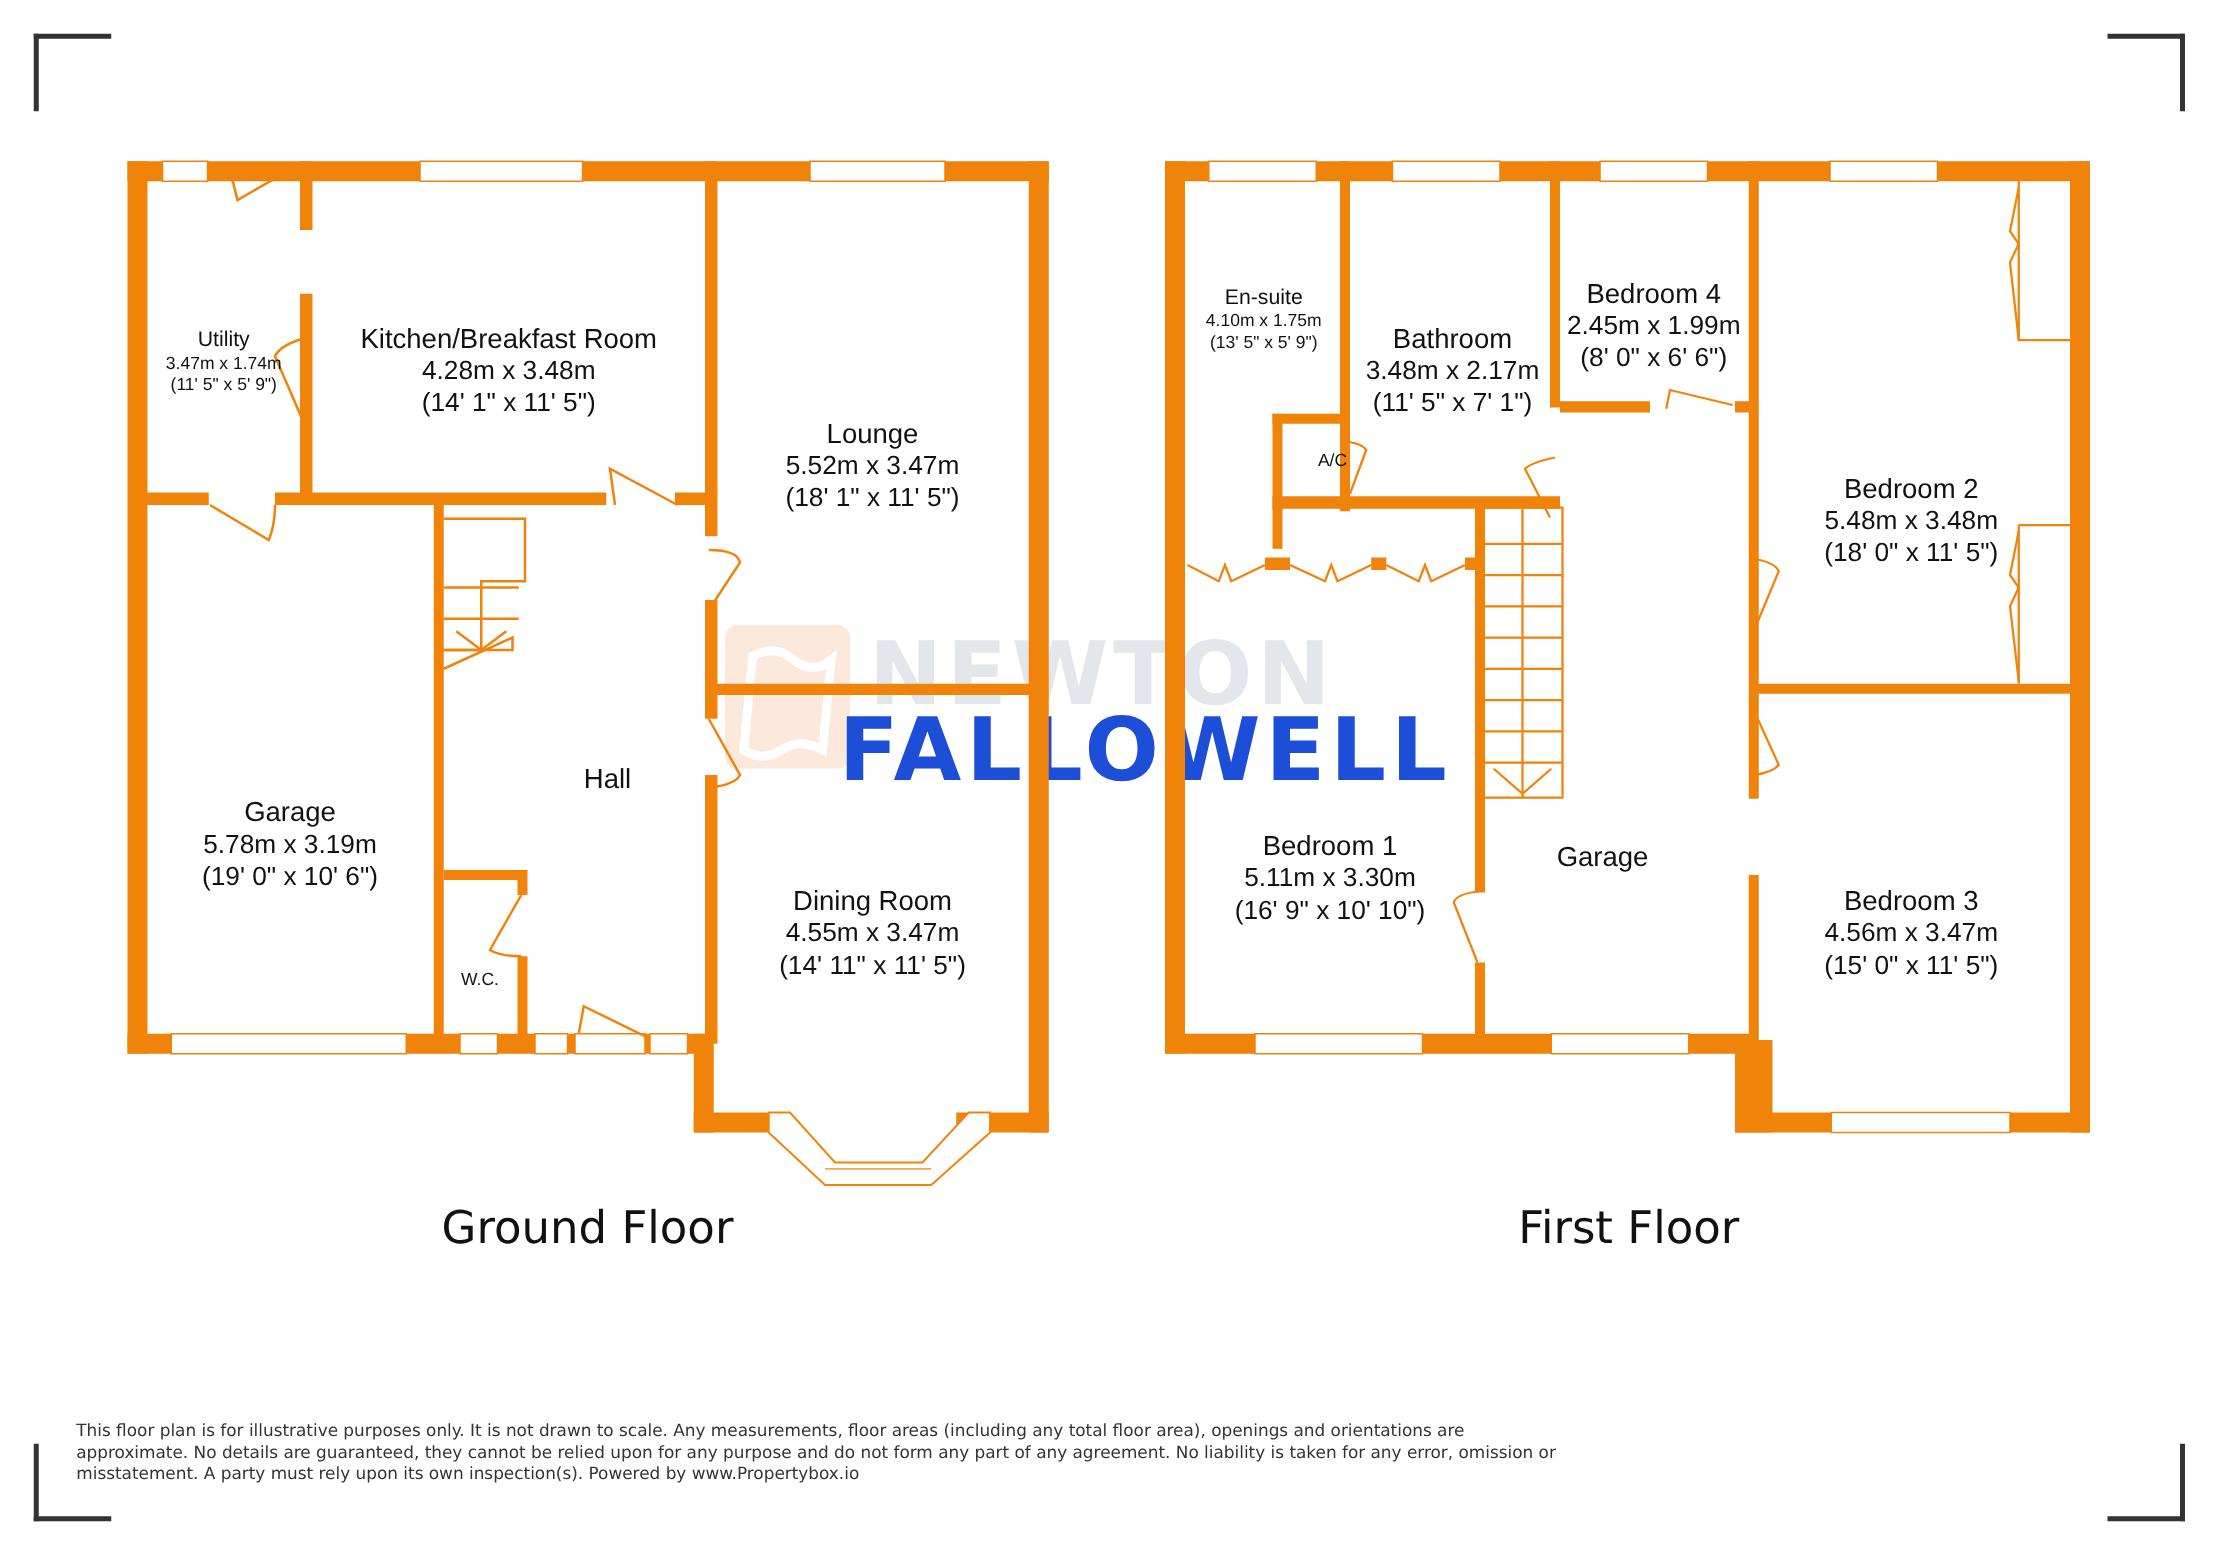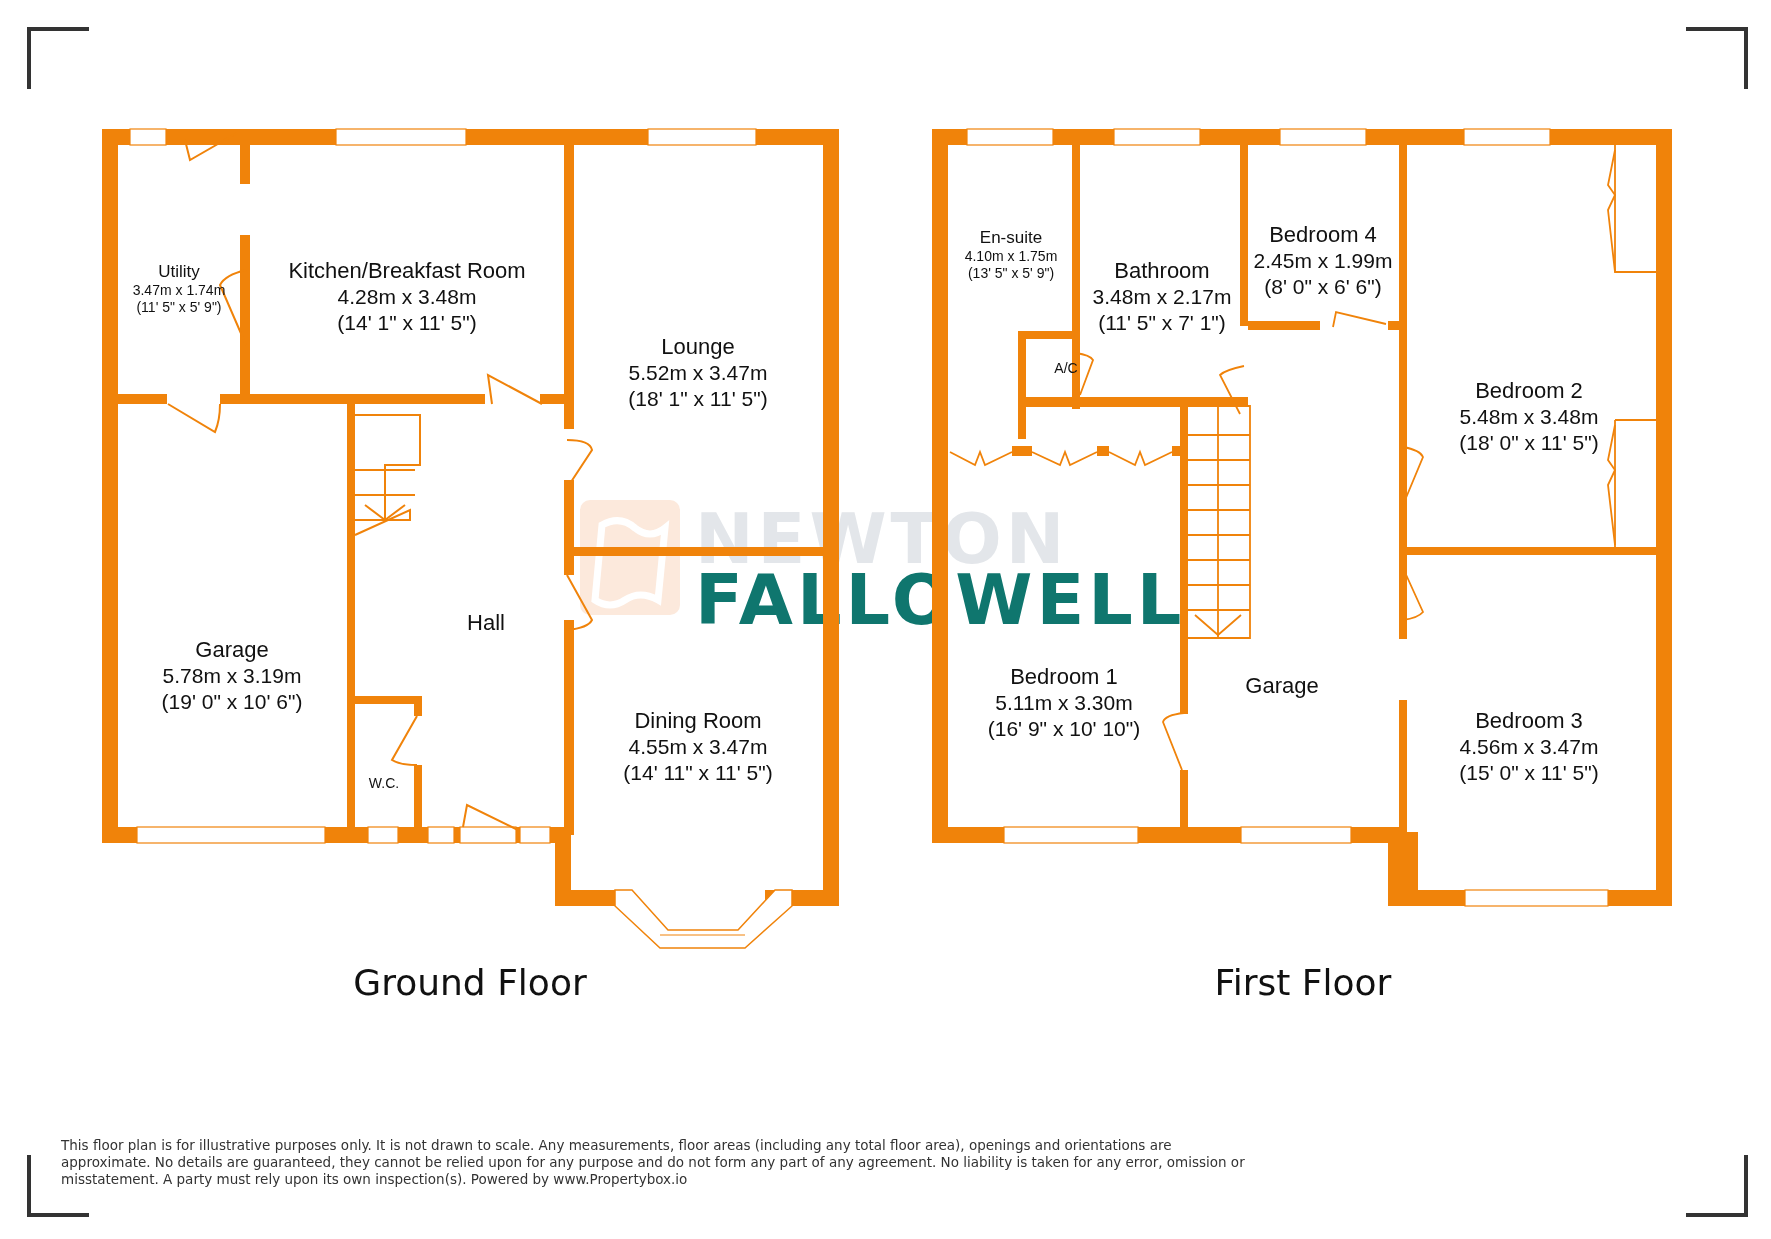--- a/index.html
+++ b/index.html
@@ -22,21 +22,21 @@
 <div class="corner" style="left:1686px;top:27px;border-top-width:4px;border-right-width:4px;"></div>
 <div class="corner" style="left:27px;top:1155px;border-bottom-width:4px;border-left-width:4px;"></div>
 <div class="corner" style="left:1686px;top:1155px;border-bottom-width:4px;border-right-width:4px;"></div>
 
 <div>
   <svg style="position:absolute;left:580px;top:500px;" width="100" height="115">
     <rect x="0" y="0" width="100" height="115" rx="10" fill="#FCE9DC"></rect>
     <path d="M22 25 Q40 15 55 28 Q70 40 85 28 L78 100 Q60 90 45 100 Q30 110 15 100 Z" fill="none" stroke="#fff" stroke-width="7"></path>
   </svg>
   <div class="wm" style="left:695px;top:502px;color:#E3E6EA;">NEWTON</div>
-  <div class="wm" style="left:695px;top:563px;color:#0f766e;">FALLOWELL</div>
+  <div class="wm" style="left:671px;top:563px;color:#1d4ed8;">FALLOWELL</div>
 </div>
 
 <svg class="plan" width="1771" height="1239">
   <g fill="#F0830A">
 
     <rect x="102" y="129" width="737" height="16"></rect>
     <rect x="102" y="129" width="16" height="714"></rect>
     <rect x="823" y="129" width="16" height="777"></rect>
     <rect x="102" y="827" width="461" height="16"></rect>
     <rect x="555" y="827" width="16" height="79"></rect>

